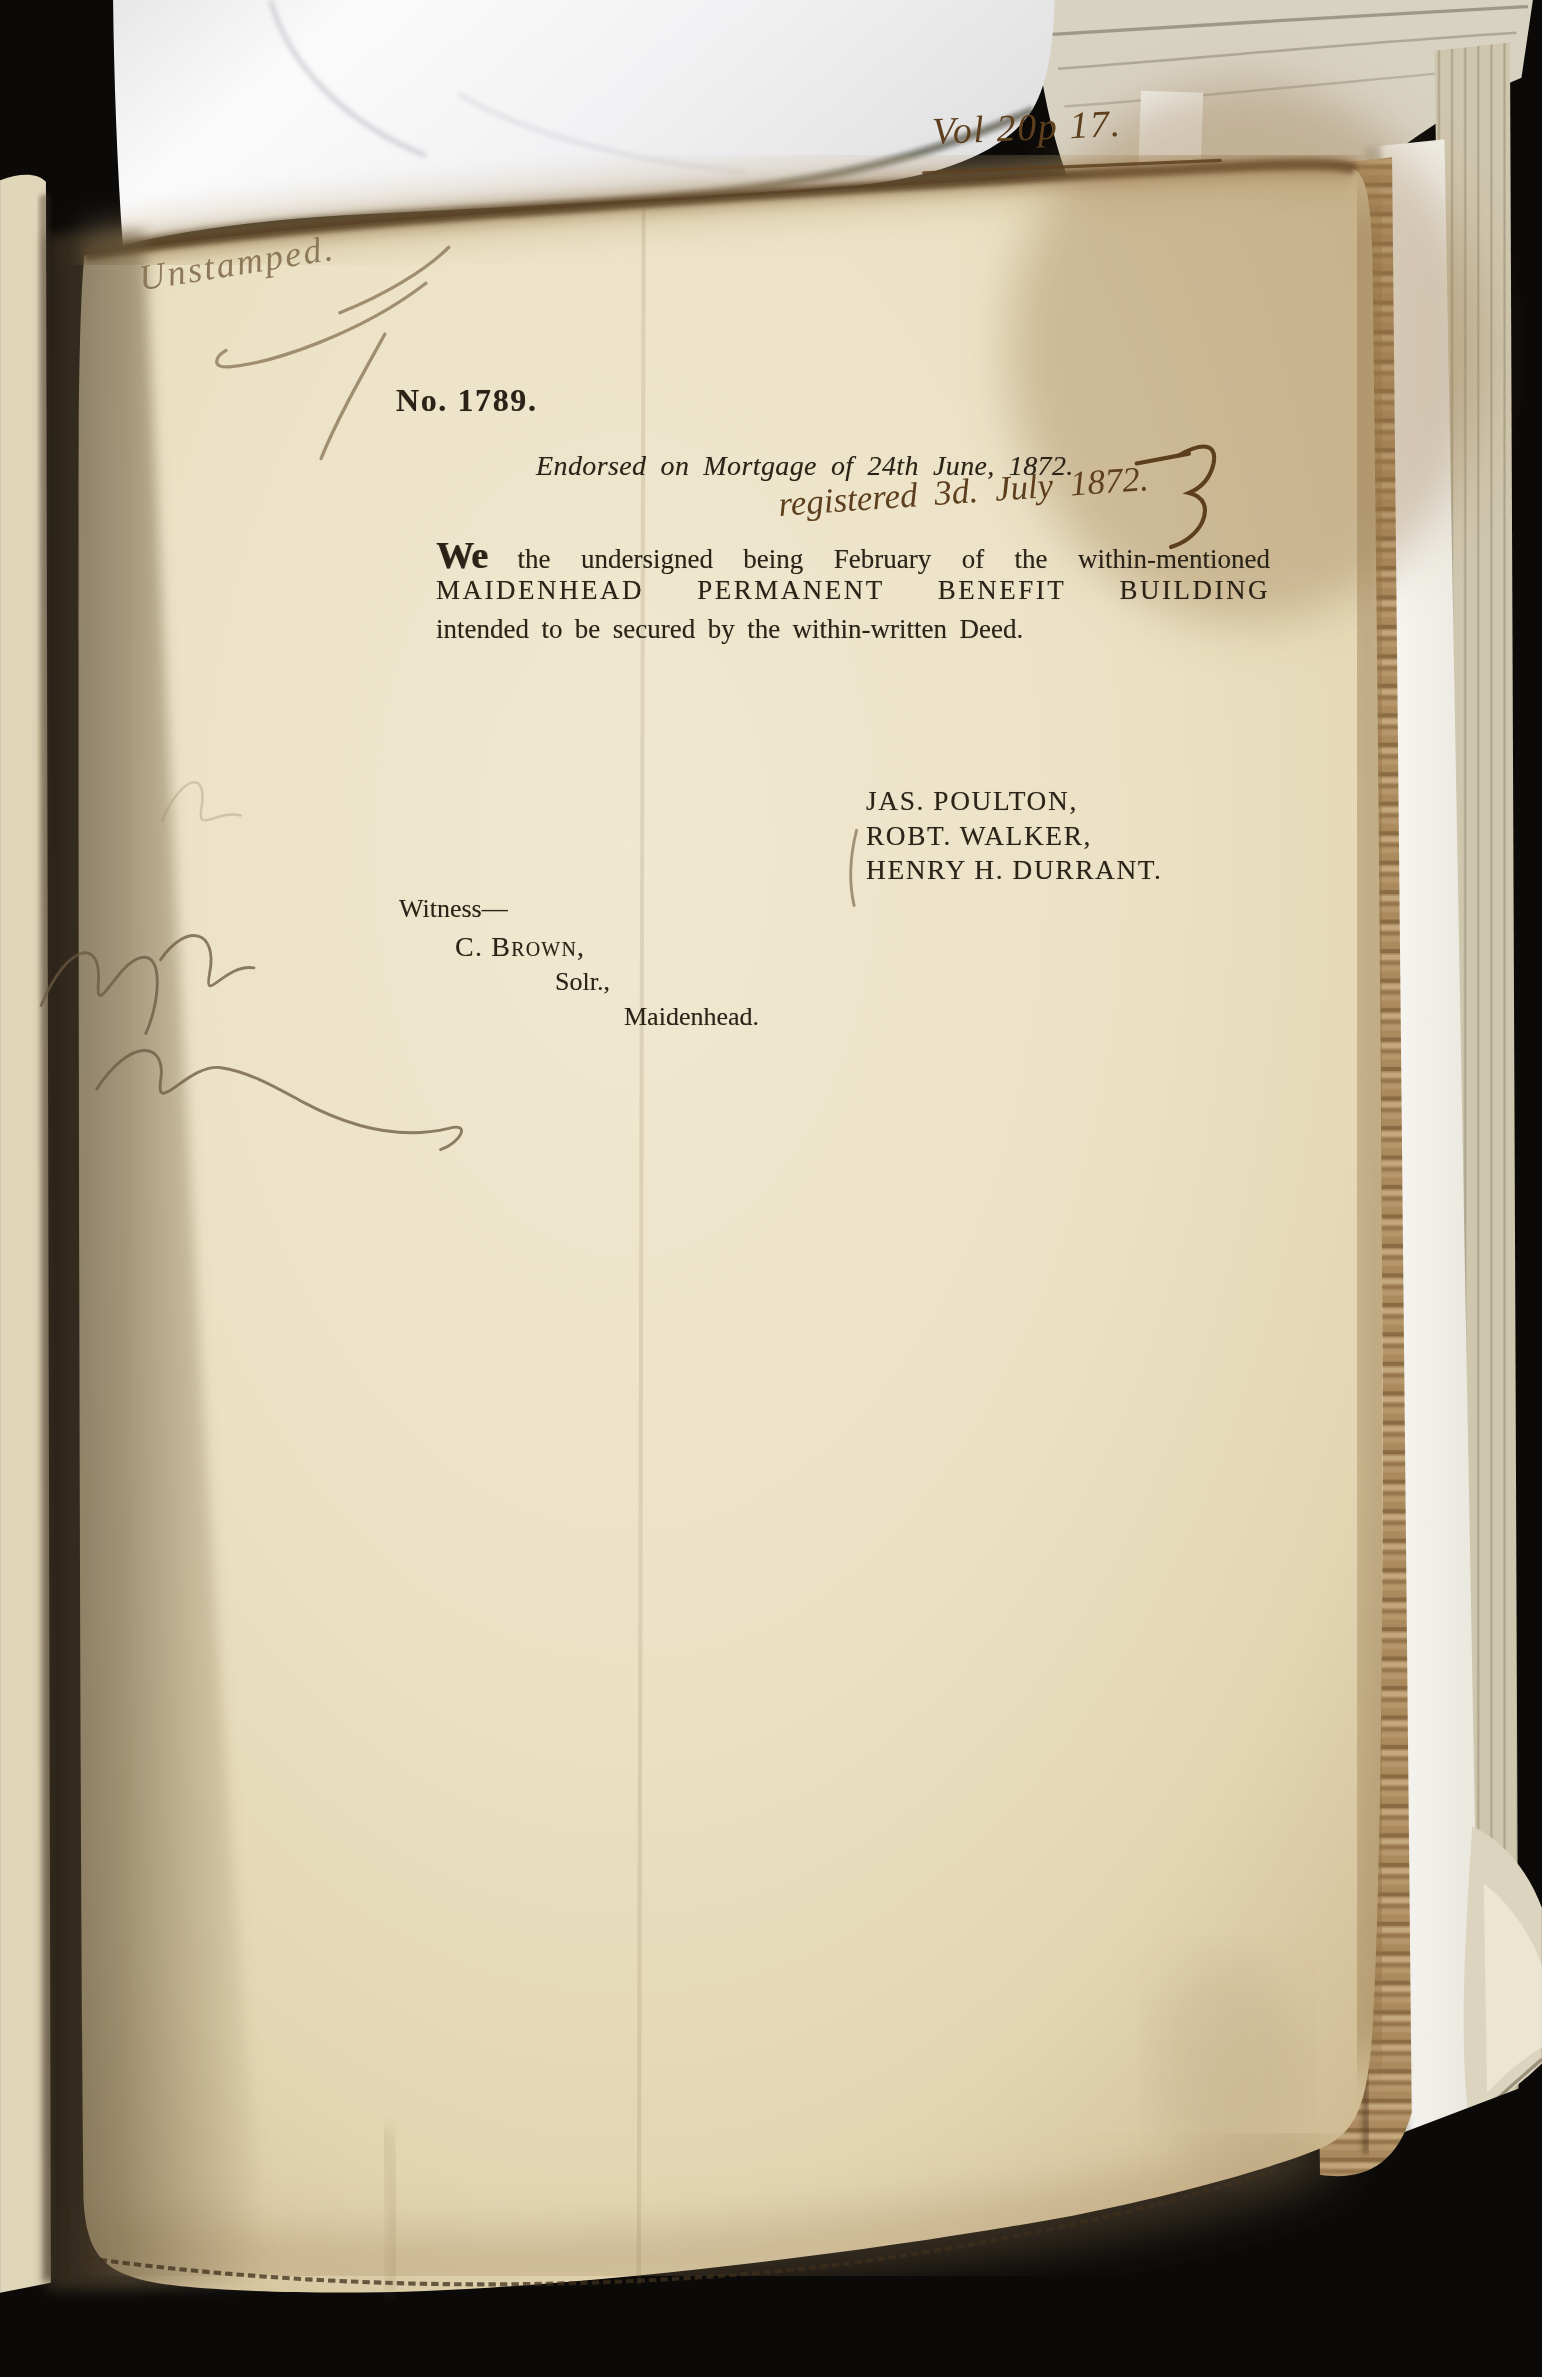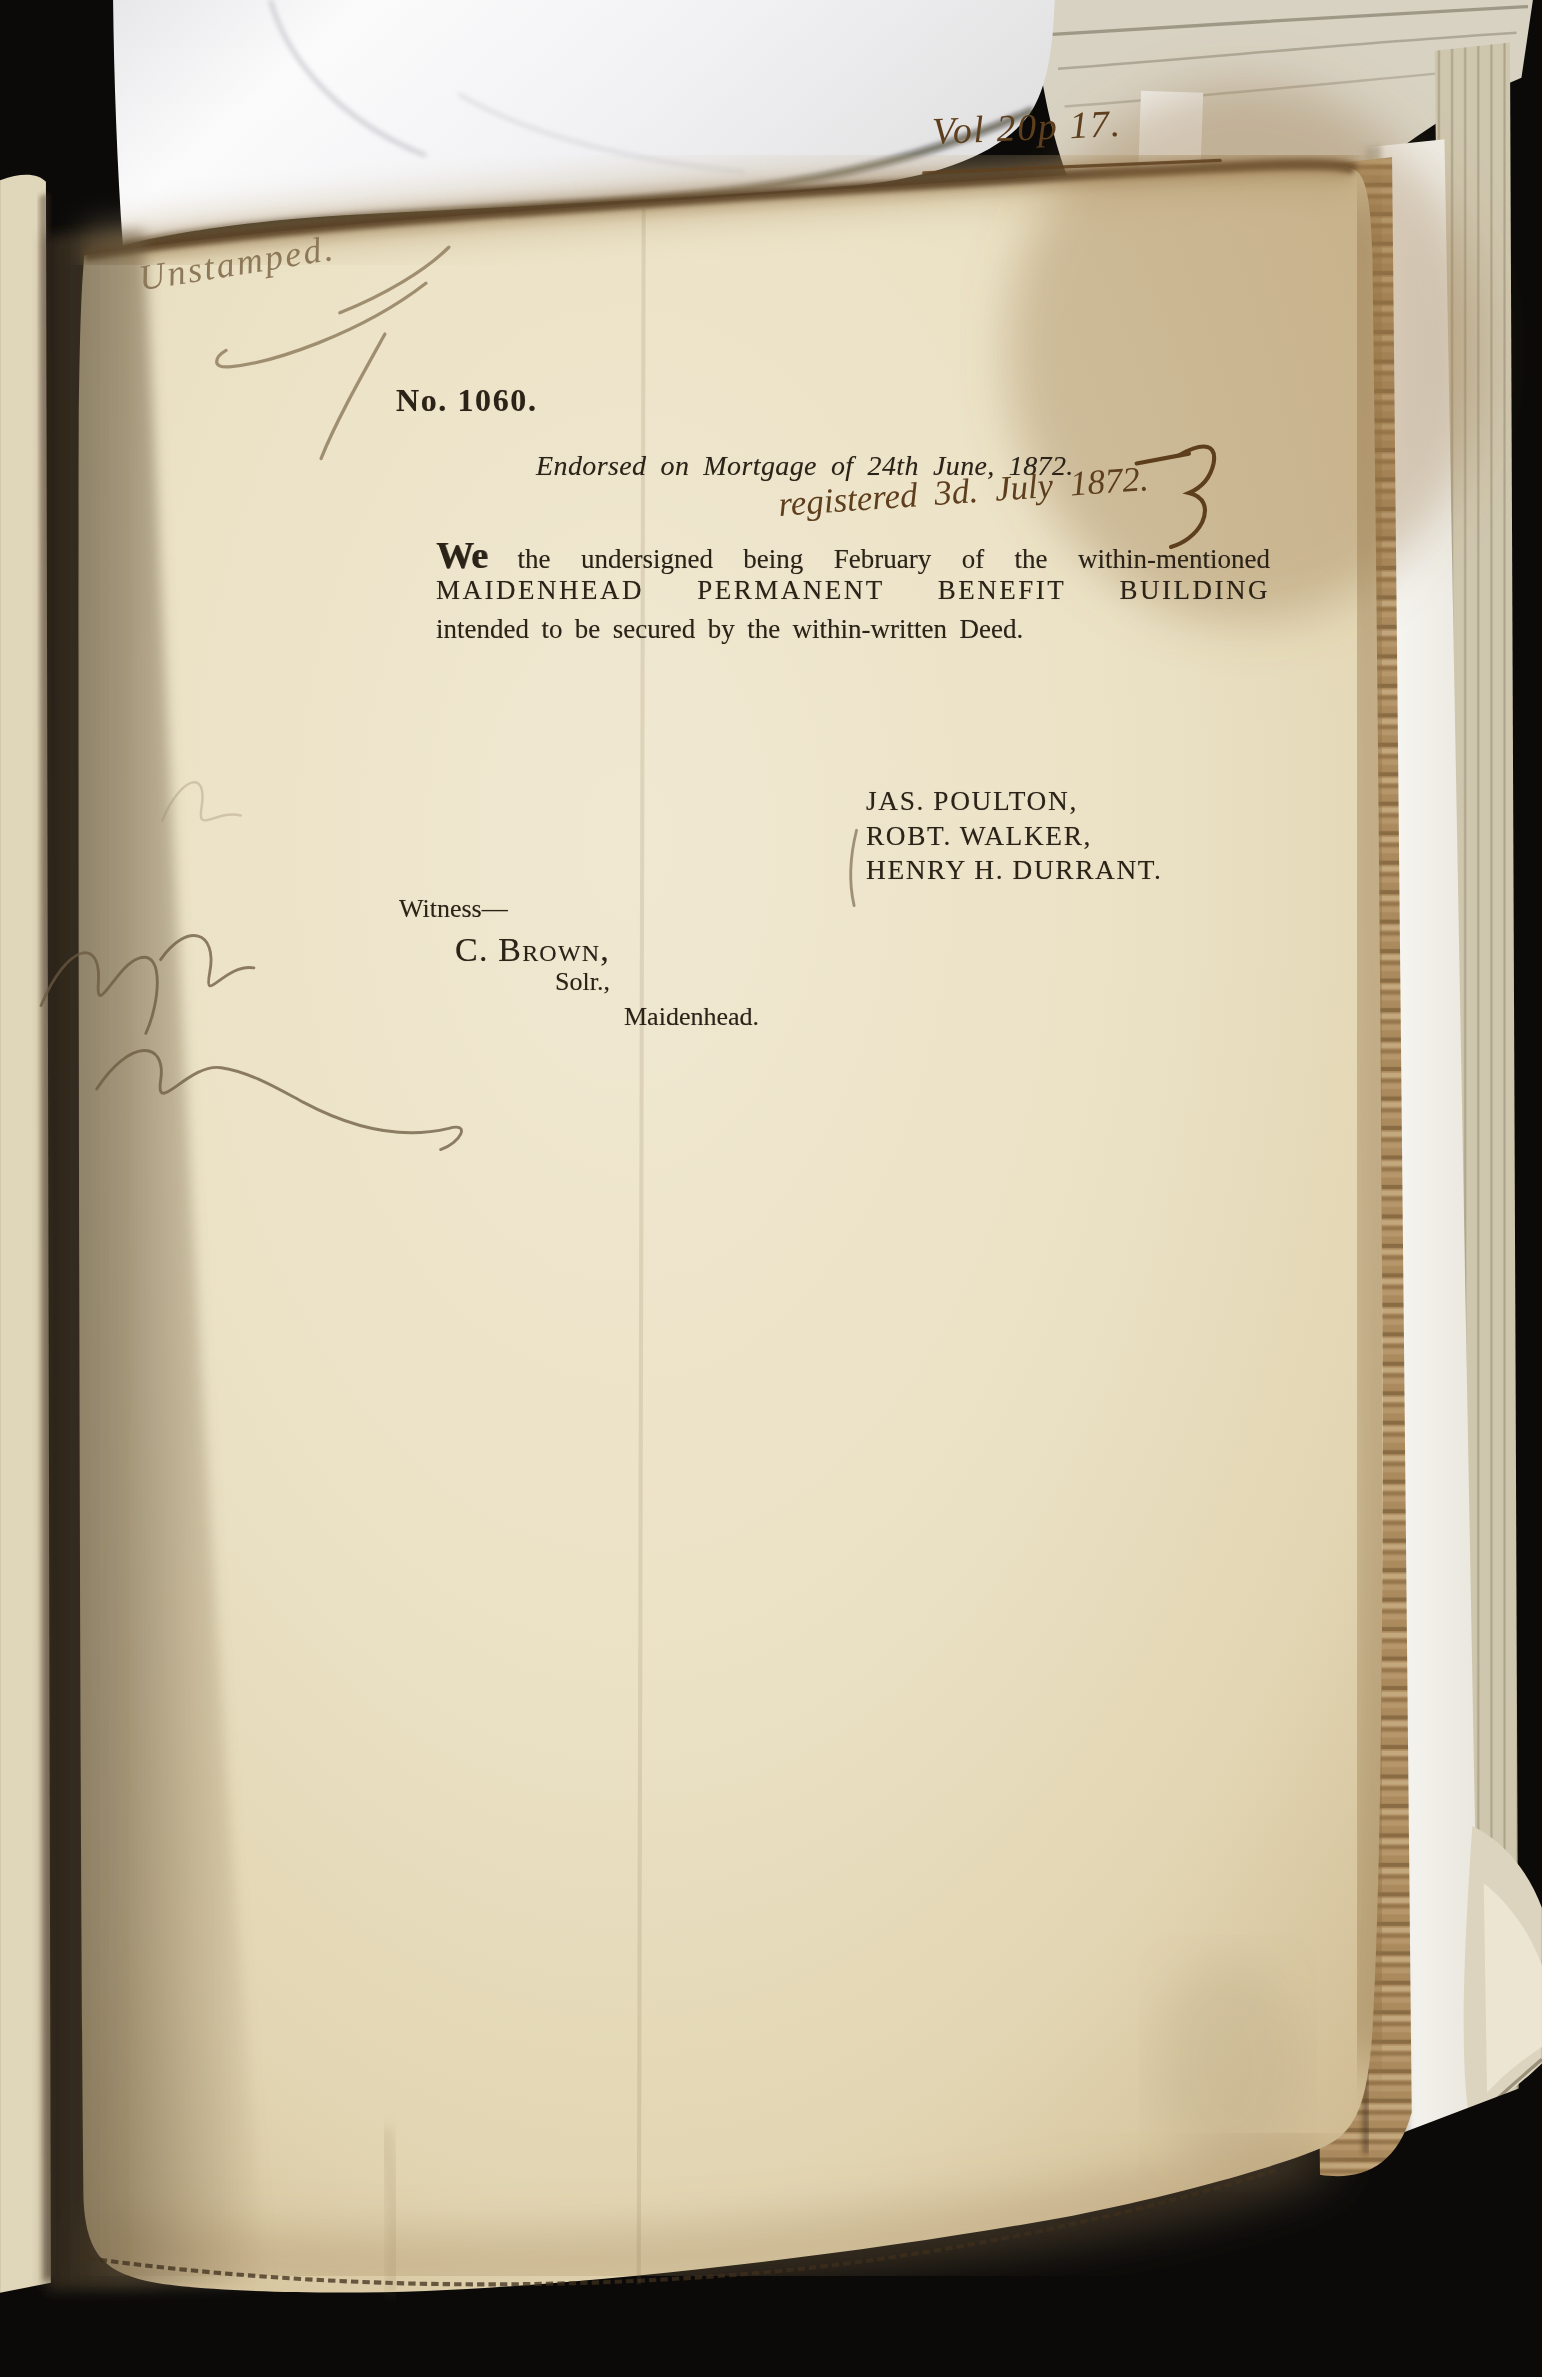--- a/index.html
+++ b/index.html
@@ -31,21 +31,21 @@
   .jline .initial{font-size:38px;font-weight:bold;letter-spacing:-0.8px;line-height:1;
                   text-shadow:0.8px 0 0 rgba(43,35,24,.7);}
   .plain{word-spacing:5.7px;}
 
   .witness-line{left:455px;top:709px;font-size:26px;word-spacing:5.7px;}
   .sig{font-size:27.4px;letter-spacing:1.6px;}
   .sig-1{left:866px;top:786px;}
   .sig-2{left:866px;top:821px;}
   .sig-3{left:866px;top:855px;}
   .witness-label{left:399px;top:894px;font-size:26px;}
-  .witness-name{left:455px;top:931px;font-size:34px;font-variant:small-caps;letter-spacing:1.2px;}
+  .witness-name{left:455px;top:931px;font-size:28px;font-variant:small-caps;letter-spacing:1.2px;}
   .witness-role{left:555px;top:967px;font-size:26px;}
   .witness-place{left:624px;top:1002px;font-size:26px;}
 </style>
 </head>
 <body>
 
 <div class="scene">
 
   <svg class="bg" width="1542" height="2377" viewBox="0 0 1883 2903">
     <defs>
@@ -171,21 +171,21 @@
       <path d="M198,1002 C222,946 254,940 246,986 C240,1020 264,988 294,996" stroke="#9a8a6c" stroke-width="3" opacity="0.35"></path>
     </g>
   </svg>
 
   <div class="layer">
 
     <div class="t hand vol-ref">Vol 20p 17.</div>
 
     <div class="t hand unstamped">Unstamped.</div>
 
-    <div class="t doc-number">No. 1060.</div>
+    <div class="t doc-number">No. 1789.</div>
 
     <div class="t endorsement">Endorsed on Mortgage of 24th June, 1872.</div>
 
     <div class="t hand registered">registered 3d. July 1872.</div>
 
     <div class="body-block">
       <div class="bline jline">
           <span class="initial">We</span>
           <span>the</span>
           <span>undersigned</span>

